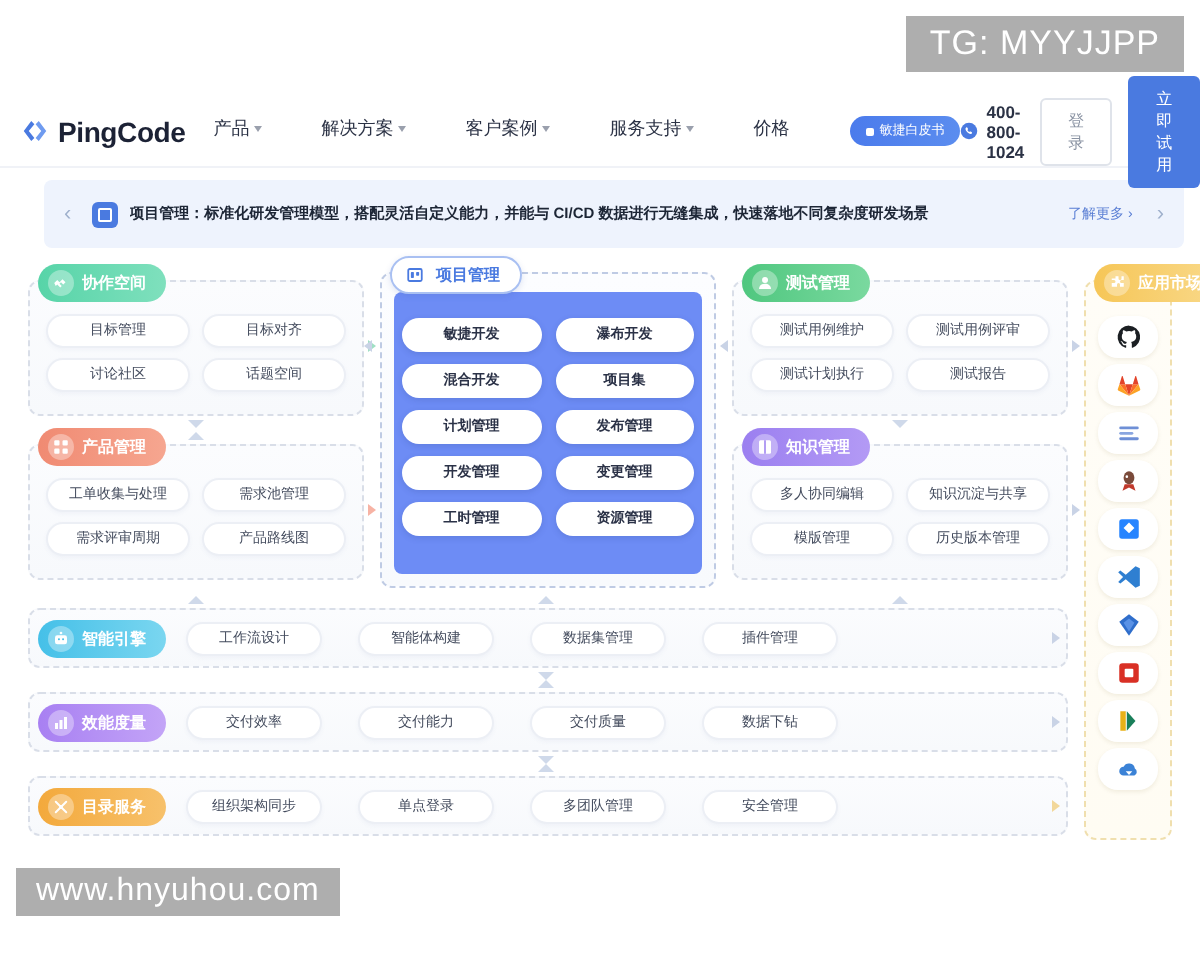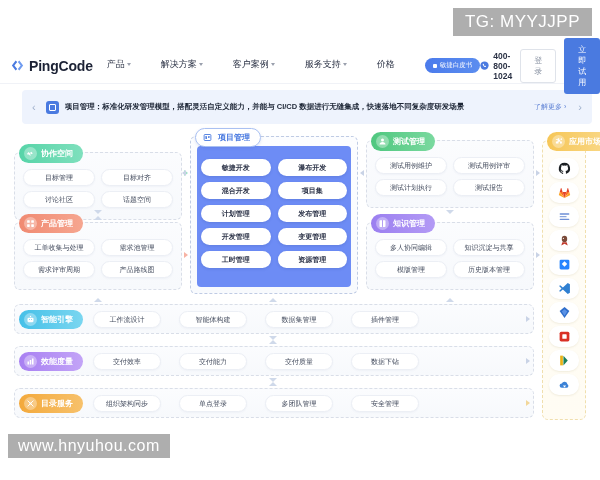--- a/index.html
+++ b/index.html
@@ -114,21 +114,21 @@
   .pill-grid { position: absolute; left: 8px; right: 8px; top: 16px; display: flex; flex-wrap: wrap; gap: 5px 6px; }
   .pill {
     background: #fff; border: 1px solid #eceff5; border-radius: 11px;
     font-size: 7px; color: #444c5e; text-align: center;
     height: 17px; line-height: 15px; padding: 0 6px; min-width: 64px;
     cursor: pointer; white-space: nowrap;
     box-shadow: 0 1px 2px rgba(80,100,150,.05);
   }
 
   
-  #m-collab { left: 0; top: 20px; width: 168px; height: 68px; }
+  #m-collab { left: 0; top: 8px; width: 168px; height: 68px; }
   #m-product { left: 0; top: 90px; width: 168px; height: 68px; }
   
   #m-test { left: 352px; top: 8px; width: 168px; height: 68px; }
   #m-know { left: 352px; top: 90px; width: 168px; height: 68px; }
 
   
   #m-project {
     left: 176px; top: 4px; width: 168px; height: 158px;
     border: 1px dashed #bfcbe4; border-radius: 6px;
     background: linear-gradient(180deg,#fcfdff,#f8fafd);

